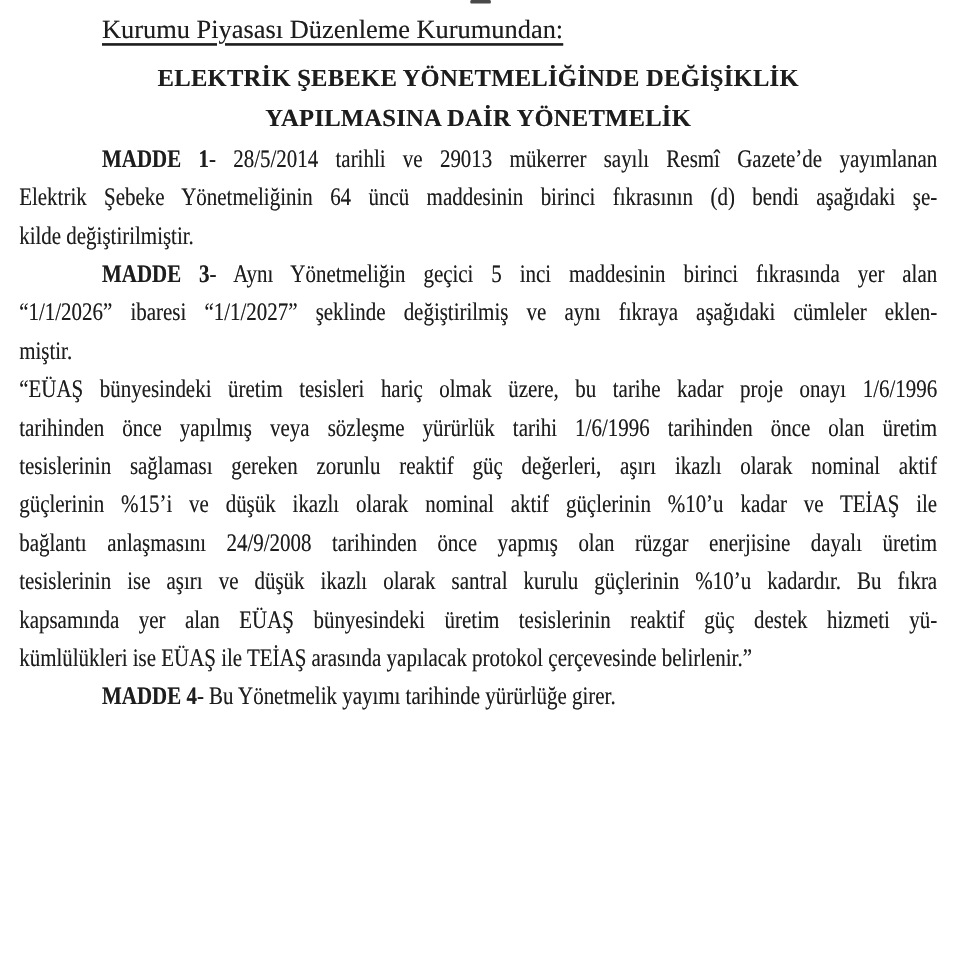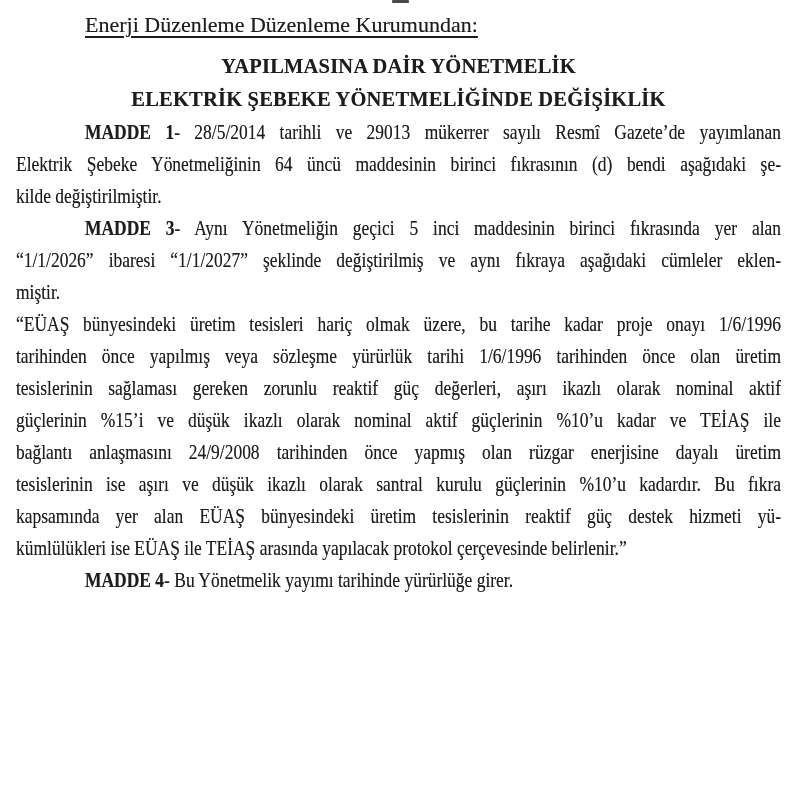--- a/index.html
+++ b/index.html
@@ -75,25 +75,25 @@
   .body-line b {
     font-weight: bold;
   }
 </style>
 </head>
 <body>
 
 <div class="page">
   <div class="top-fragment"></div>
 
-  <div class="source">Enerji Düzenleme Düzenleme Kurumundan:</div>
+  <div class="source">Kurumu Piyasası Düzenleme Kurumundan:</div>
 
   <div class="titles">
+    <div>ELEKTRİK ŞEBEKE YÖNETMELİĞİNDE DEĞİŞİKLİK</div>
     <div>YAPILMASINA DAİR YÖNETMELİK</div>
-    <div>ELEKTRİK ŞEBEKE YÖNETMELİĞİNDE DEĞİŞİKLİK</div>
   </div>
 
   <div class="doc-body">
       <div>
         <div class="body-line indent"><b>MADDE 1</b><span>- 28/5/2014 tarihli ve 29013 mükerrer sayılı Resmî Gazete’de yayımlanan</span></div>
         <div class="body-line"><span>Elektrik Şebeke Yönetmeliğinin 64 üncü maddesinin birinci fıkrasının (d) bendi aşağıdaki şe-</span></div>
         <div class="body-line left"><span>kilde değiştirilmiştir.</span></div>
       </div>
       <div>
         <div class="body-line indent"><b>MADDE 3</b><span>- Aynı Yönetmeliğin geçici 5 inci maddesinin birinci fıkrasında yer alan</span></div>

